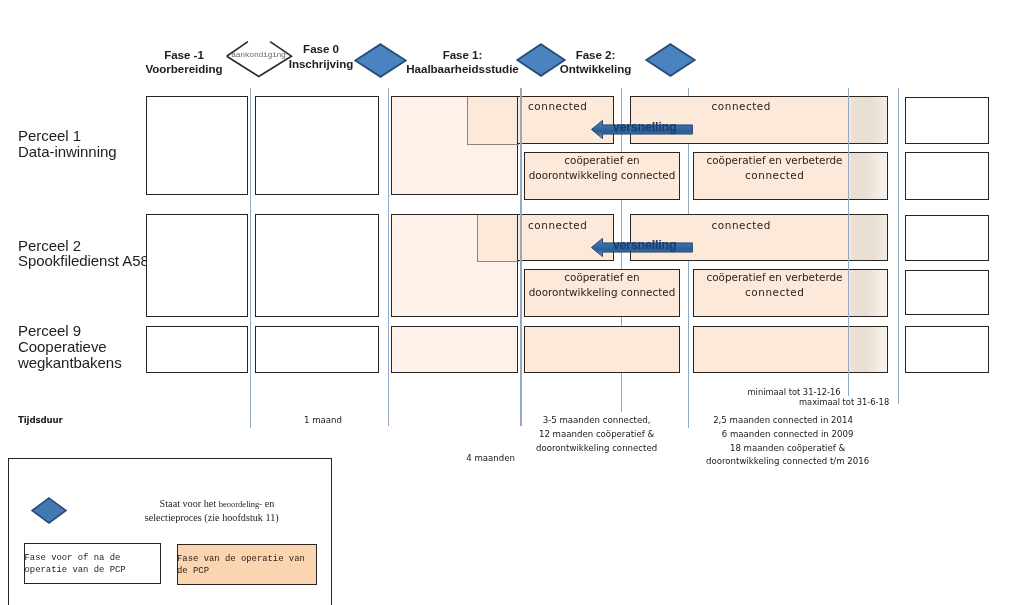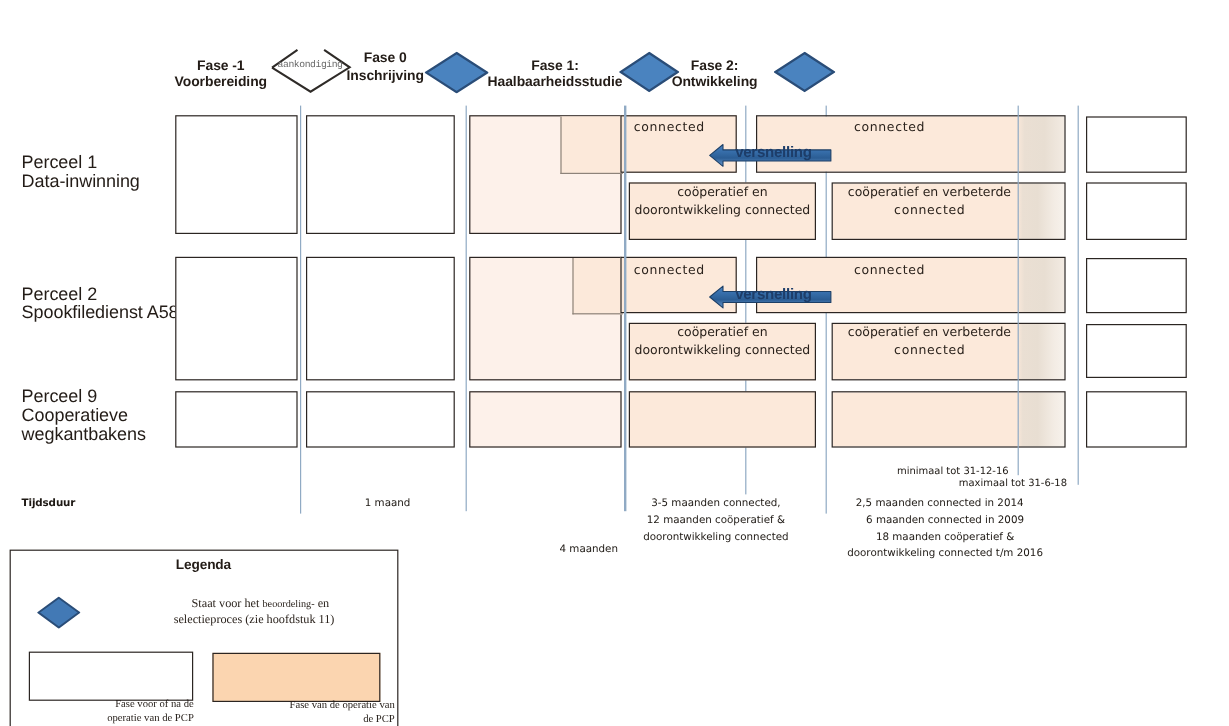--- a/index.html
+++ b/index.html
@@ -43,22 +43,22 @@
   
   .dur{position:absolute;font-family:"DejaVu Sans",sans-serif;font-size:8.6px;line-height:13.4px;
        color:#1d1813;white-space:nowrap;}
   .dur div{line-height:13.8px;text-align:center;}
   .durb{font-weight:bold;font-size:8.6px;letter-spacing:-0.1px;}
 
   
   .lgbox{position:absolute;border:1.3px solid #2b2522;box-sizing:border-box;background:#fff;}
   .lgdesc{position:absolute;width:260px;font-family:Liberation Serif, serif;font-size:10.2px;
           line-height:13.4px;color:#2b231d;white-space:nowrap;text-align:center;}
-  .lgt{position:absolute;font-family:Liberation Serif, serif;font-size:8.9px;line-height:12.5px;
-       text-align:right;white-space:nowrap;color:#231c17;margin-top:28px;}
+  .lgt{position:absolute;font-family:Liberation Mono, monospace;font-size:8.9px;line-height:12.5px;
+       text-align:left;white-space:nowrap;color:#231c17;}
   .lgt div{line-height:12.6px;}
 </style>
 </head>
 <body>
 
 <div id="stage">
 
   <div class="vline" style="left:250px;top:87.5px;height:340px;"></div>
   <div class="vline" style="left:388px;top:87.5px;height:338.5px;"></div>
   <div class="vline" style="left:520.4px;top:87.5px;height:338.5px;z-index:4;"></div>
@@ -193,21 +193,20 @@
   <div class="dur" style="left:697px;top:414px;">
     <div>2,5 maanden connected in 2014</div>
     <div style="margin-left:9px;">6 maanden connected in 2009</div>
     <div style="margin-left:9px;">18 maanden coöperatief &amp;</div>
     <div style="margin-left:9px;">doorontwikkeling connected t/m 2016</div>
   </div>
   <div class="dur" style="left:747.5px;top:385.9px;font-size:8.3px;">minimaal tot 31-12-16</div>
   <div class="dur" style="left:799px;top:395.5px;font-size:8.3px;">maximaal tot 31-6-18</div>
 
   <div class="lgbox" style="left:7.5px;top:458px;width:324px;height:162px;"></div>
-  <div style="position:absolute;left:7.5px;top:464.5px;width:324px;text-align:center;font-size:11.4px;font-weight:bold;color:#231c17;letter-spacing:-0.1px;">Legenda</div>
 
   <svg class="abs" style="left:30.7px;top:496.7px;" width="36" height="27" viewBox="0 0 36 27">
     <polygon points="18,1.1 34.9,13.5 18,25.9 1.1,13.5" fill="#4279b5" stroke="#2a4d78" stroke-width="1.6"></polygon>
   </svg>
 
   <div class="lgdesc" style="left:81.7px;top:497px;">
     <div style="margin-left:10.6px;">
       <span>Staat voor het </span><span style="font-size:8.5px;">beoordeling-</span><span> en</span>
     </div>
     <div>selectieproces (zie hoofdstuk 11)</div>

